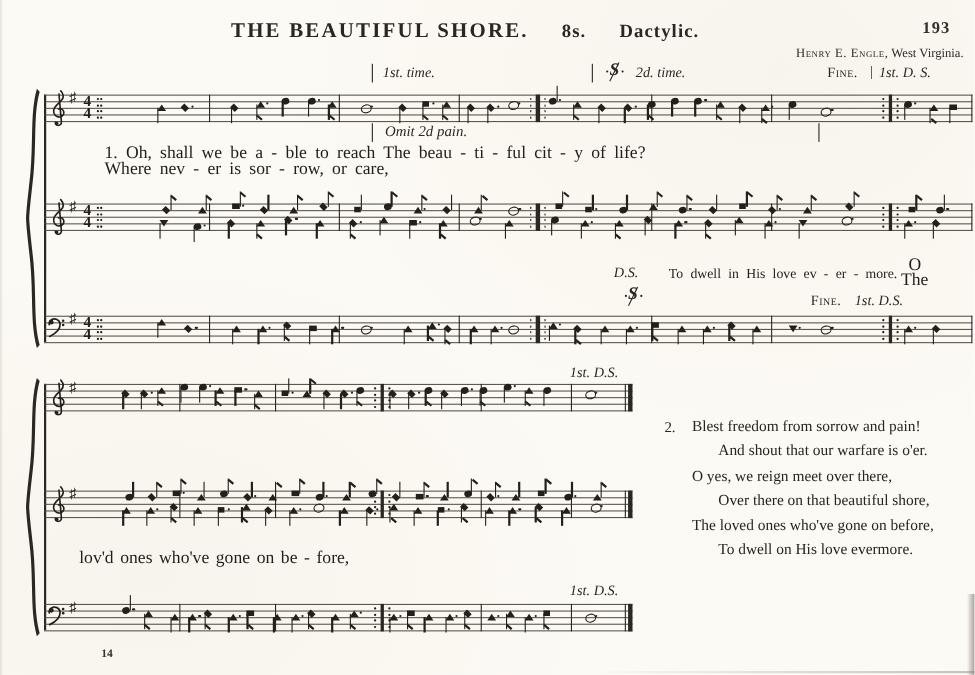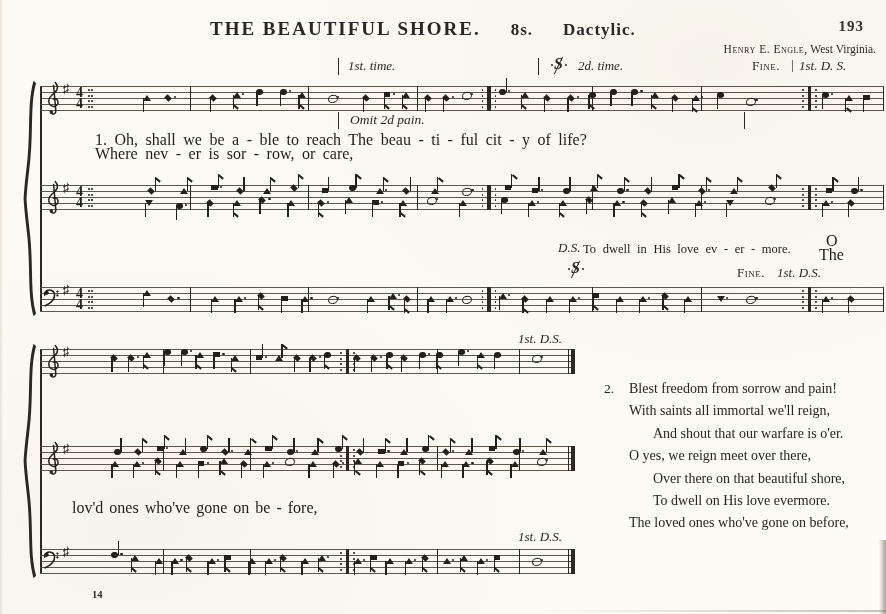--- a/index.html
+++ b/index.html
@@ -821,45 +821,44 @@
   </div>
   <span class="abs ann-i" style="left:578px;top:58px;">2d. time.</span>
   <span class="abs ann-sc" style="left:752px;top:58px;">Fine.</span>
   <span class="abs" style="left:791px;top:57px;font-size:13px;">|</span>
   <span class="abs ann-i" style="left:799px;top:58px;">1st. D. S.</span>
 
   <span class="abs lyr ws3" style="left:95px;top:131px;">1.  Oh, shall we be a - ble to reach  The beau - ti - ful cit - y  of life?</span>
   <span class="abs lyr ws3" style="left:95px;top:145px;">Where nev - er is sor - row, or care,</span>
 
   <span class="abs ann-i" style="left:558px;top:240px;">D.S.</span>
-  <span class="abs lyr ws3" style="left:583px;top:242px;font-size:12.5px;">To dwell in His love ev - er - more.</span>
+  <span class="abs lyr ws3" style="left:608px;top:242px;font-size:12.5px;">To dwell in His love ev - er - more.</span>
   <span class="abs lyr" style="left:826px;top:232px;">O</span>
   <span class="abs lyr" style="left:819px;top:246px;">The</span>
   <div class="abs segno" style="left:568px;top:260px;">
     <span class="s">S</span>
       <span class="sl"></span>
       <span class="d1"></span>
       <span class="d2"></span>
   </div>
   <span class="abs ann-sc" style="left:737px;top:265px;">Fine.</span>
   <span class="abs ann-i" style="left:777px;top:265px;">1st. D.S.</span>
 
   <span class="abs ann-i" style="left:518px;top:331px;">1st. D.S.</span>
   <span class="abs ann-i" style="left:518px;top:529px;">1st. D.S.</span>
 
   <span class="abs lyr ws2" style="left:72px;top:499px;">lov'd ones who've gone on  be - fore,</span>
 
   <div class="abs" id="verse2">
     <span class="vnum">2.</span>
     <div class="v2line out">Blest freedom from sorrow and pain!</div>
-    <div class="v2line out">With saints all immortal we'll reign,</div>
     <div class="v2line ind">And shout that our warfare is o'er.</div>
     <div class="v2line out">O yes, we reign meet over there,</div>
     <div class="v2line ind">Over there on that beautiful shore,</div>
+    <div class="v2line out">The loved ones who've gone on before,</div>
     <div class="v2line ind">To dwell on His love evermore.</div>
-    <div class="v2line out">The loved ones who've gone on before,</div>
   </div>
 
   <span class="abs" id="sig-mark">14</span>
   <div class="abs" id="edge-right"></div>
   <div class="abs" id="edge-bottom"></div>
   <div class="abs" id="edge-left"></div>
 </div>
 
 </body></html>

